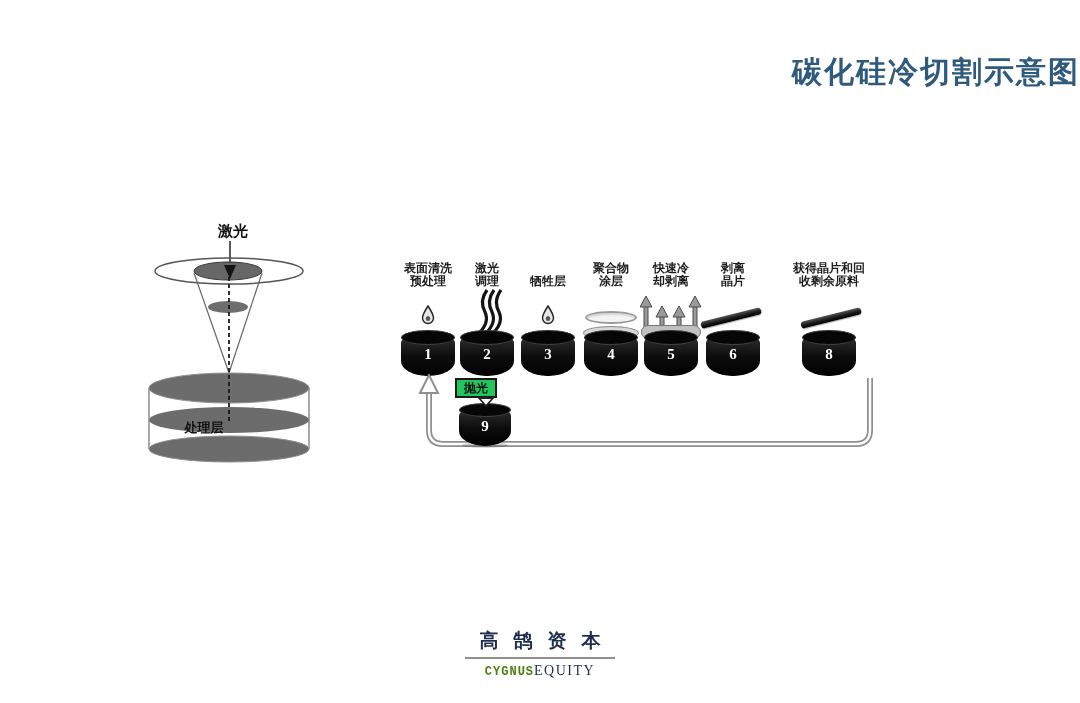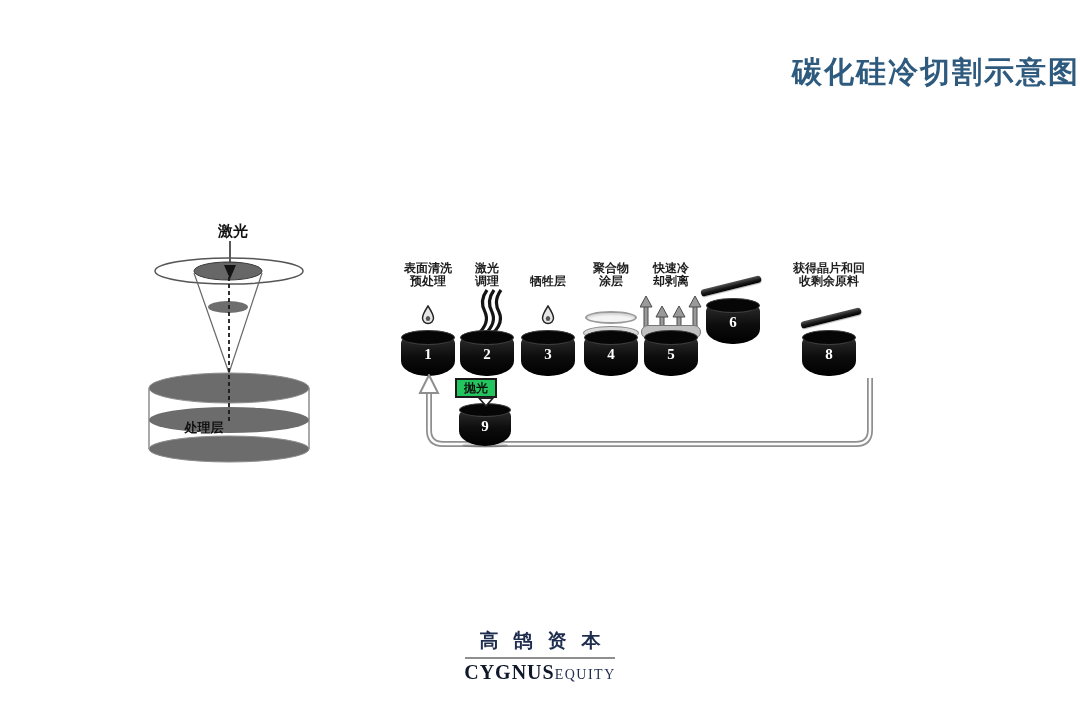--- a/index.html
+++ b/index.html
@@ -58,22 +58,22 @@
   .cyl9-wrap .cyl { width:52px; height:42px; }
   .cyl9-wrap .cyl-body { width:52px; height:36px; }
   .cyl9-wrap .cyl-top { width:52px; height:14px; }
   .cyl9-wrap .cyl-num { top:15px; }
 
   
   .footer { position:absolute; top:628px; left:0; width:100%; text-align:center; color:#1e2c4e; }
   .logo-cn { font-family:"Liberation Serif","DejaVu Serif",serif; font-size:19px; font-weight:bold;
              letter-spacing:15px; padding-left:15px; color:#1e2c4e; }
   .logo-line { width:150px; height:2px; background:#8f8f8f; margin:3px auto 2px auto; }
-  .logo-en-bold { font-family:Liberation Serif, serif; font-weight:bold;
-                  font-size:20px; letter-spacing:1px; color:#0f172a; }
+  .logo-en-bold { font-family:Liberation Mono, monospace; font-weight:bold;
+                  font-size:12px; letter-spacing:1px; color:#4d7c0f; }
   .logo-en-serif { font-family:"Liberation Serif","DejaVu Serif",serif; font-size:14px;
                    letter-spacing:1.5px; color:#1e2c4e; }
 </style>
 </head>
 <body>
 
 <div id="stage">
 
   <div class="title">碳化硅冷切割示意图</div>
 
@@ -197,20 +197,22 @@
     </div>
     <div class="cyl">
       <div class="cyl-cap"></div>
       <div class="cyl-body"></div>
         <div class="cyl-top"></div>
       <div class="cyl-num">5</div>
     </div>
   </div>
 
   <div class="step" style="left:681px">
+    <div class="step-label">剥离
+晶片</div>
     <div class="step-icon">
       <div class="icon-rod"></div>
     </div>
     <div class="cyl">
       <div class="cyl-body"></div>
         <div class="cyl-top"></div>
       <div class="cyl-num">6</div>
     </div>
   </div>
 

